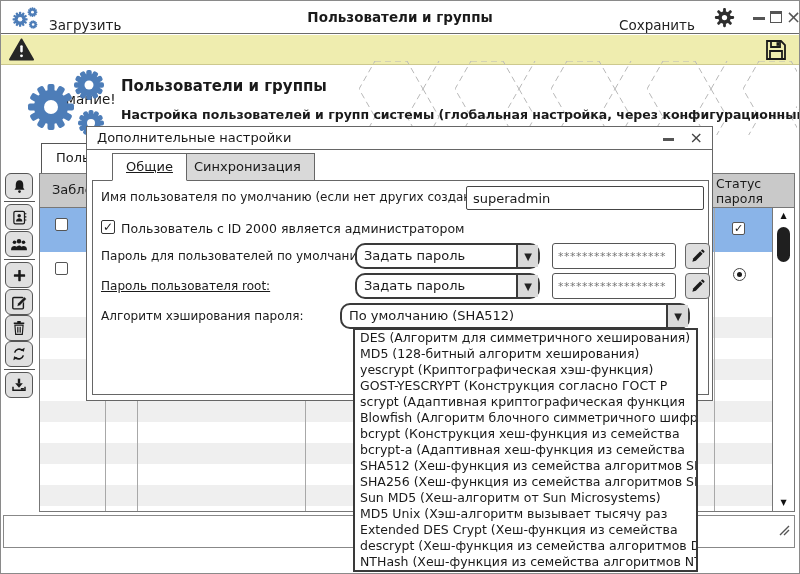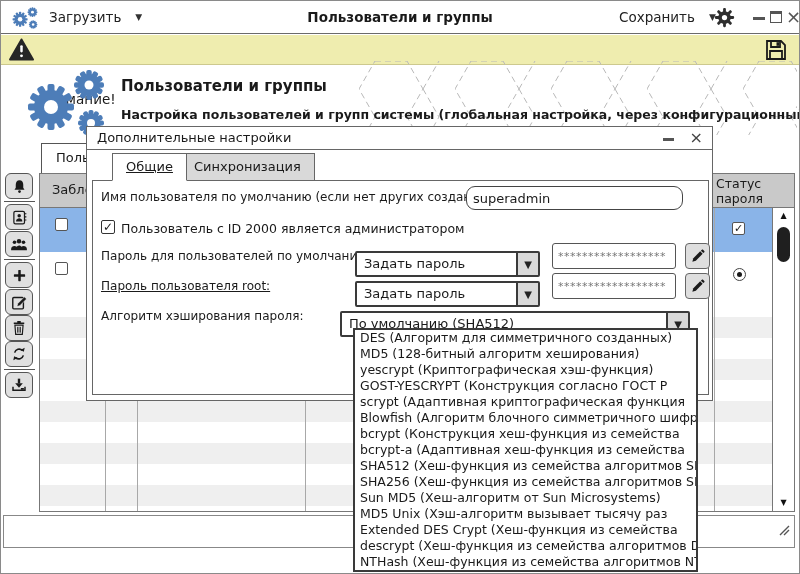--- a/index.html
+++ b/index.html
@@ -6,21 +6,21 @@
   html,body { background:#fff; }
   .window {
     position:relative; width:800px; height:574px; overflow:hidden;
     border:1px solid #8a8a8a; background:#fff;
     font-family:"DejaVu Sans", sans-serif; color:#1a1a1a; font-size:13px;
   }
 
   
   .titlebar { position:absolute; left:0; top:0; right:0; height:33px; background:#fff; border-bottom:1px solid #6b6b6b; }
   .tb-logo { position:absolute; left:8px; top:5px; }
-  .menu-btn { position:absolute; top:0; height:32px; display:flex; align-items:center; gap:14px; cursor:pointer; font-size:13.5px; color:#222; }
+  .menu-btn { position:absolute; top:16px; height:32px; display:flex; align-items:center; gap:14px; cursor:pointer; font-size:13.5px; color:#222;flex-direction:column; }
   .menu-btn .caret { font-size:9px; color:#333; }
   .tb-title { position:absolute; left:50%; top:0; transform:translateX(-50%); line-height:32px; font-weight:600; font-size:13.5px; }
   .tb-gear { position:absolute; left:713px; top:6px; }
   .wc-min { position:absolute; left:752px; top:16px; width:12px; height:3px; background:#555; }
   .wc-max { position:absolute; left:769px; top:10px; width:12px; height:12px; border:1.5px solid #555; border-top:3px solid #555; background:#fff; }
   .wc-close { position:absolute; left:785px; top:4px; font-size:18px; color:#555; line-height:24px; }
 
   
   .warnbar { position:absolute; left:0; top:34px; right:0; height:30px; background:#efedaf; border-bottom:1px solid #cdc98e; }
   .warn-icon { position:absolute; left:8px; top:3px; }
@@ -74,21 +74,21 @@
   .dlg-close { position:absolute; right:9px; top:0; font-size:16px; line-height:22px; color:#444; cursor:pointer; }
   .dlg-tab { position:absolute; top:26px; height:28px; padding:0 13px; line-height:26px; font-size:13px; cursor:pointer; border:1px solid #666; }
   .dlg-tab.active { background:#fff; border-bottom:1px solid #fff; z-index:2;text-decoration:underline; }
   .dlg-tab.inactive { background:#d9d9d9; z-index:1; }
   .dlg-box { position:absolute; left:5px; top:53px; width:617px; height:215px; border:1px solid #666; background:#fff; }
   .dlg-label { position:absolute; font-size:12px; white-space:nowrap; }
   .txt-input { position:absolute; height:24px; border:1px solid #444; border-radius:2px; background:#fff;
     font-family:"DejaVu Sans",sans-serif; font-size:13px; padding:0 6px; color:#1a1a1a; }
   .d-check { position:absolute; left:8px; top:39px; width:14px; height:14px; border:1.5px solid #333; border-radius:2px;
     background:#fff; display:flex; align-items:center; justify-content:center; font-size:12px; font-weight:bold; cursor:pointer; }
-  .combo { position:absolute; height:26px; border:2px solid #3a3a3a; border-radius:2px; background:#fff; cursor:pointer;margin-top:8px; }
+  .combo { position:absolute; height:26px; border:2px solid #3a3a3a; border-radius:10px; background:#fff; cursor:pointer; }
   .combo .val { position:absolute; left:7px; top:0; line-height:22px; font-size:13px; white-space:nowrap; }
   .combo .arrow-box { position:absolute; right:0; top:0; bottom:0; width:22px; background:#d9d9d9; border-left:2px solid #3a3a3a;
     display:flex; align-items:center; justify-content:center; font-size:10px; color:#222; }
   .pwd-field { position:absolute; height:26px; border:1px solid #555; border-radius:3px; background:#fff; overflow:hidden; }
   .pwd-field .stars { position:absolute; left:5px; top:1px; line-height:24px; font-size:11px; color:#777; letter-spacing:0.5px; white-space:nowrap; }
   .pencil-btn { position:absolute; width:25px; height:26px; border:1px solid #666; border-radius:4px; background:#dedede;
     display:flex; align-items:center; justify-content:center; cursor:pointer; }
 
   
   .popup { position:absolute; left:352px; top:327px; width:345px; height:244px; border:2px solid #3a3a3a; background:#fff; z-index:10; }
@@ -348,21 +348,21 @@
     <div class="dlg-titlebar">
       <span class="dlg-title">Дополнительные настройки</span>
       <div class="dlg-min"></div>
       <div class="dlg-close">×</div>
     </div>
     <div class="dlg-tab active" style="left:25px;">Общие</div>
     <div class="dlg-tab inactive" style="left:93px;">Синхронизация</div>
     <div class="dlg-box">
 
       <div class="dlg-label" style="left:8px; top:9px;">Имя пользователя по умолчанию (если нет других созданных):</div>
-      <input class="txt-input" style="left: 373px; top: 5px; width: 217px; border-radius: 9px;" value="superadmin">
+      <input class="txt-input" style="left: 373px; top: 5px; width: 238px;" value="superadmin">
 
       <div class="d-check">✓</div>
       <div class="dlg-label" style="left:28px; top:40px; font-size:12.5px;">Пользователь с ID 2000 является администратором</div>
 
       <div class="dlg-label" style="left:8px; top:68px;">Пароль для пользователей по умолчанию:</div>
       <div class="combo" style="left:262px; top:62px; width:185px;">
         <span class="val">Задать пароль</span>
         <span class="arrow-box">▼</span>
       </div>
       <div class="pwd-field" style="left:459px; top:62px; width:124px;">
@@ -396,21 +396,21 @@
 
       <div class="dlg-label" style="left:8px; top:128px;">Алгоритм хэширования пароля:</div>
       <div class="combo" style="left:247px; top:122px; width:350px;">
         <span class="val">По умолчанию (SHA512)</span>
         <span class="arrow-box">▼</span>
       </div>
     </div>
   </div>
 
   <div class="popup">
-    <div class="opt">DES (Алгоритм для симметричного созданных)</div>
+    <div class="opt">DES (Алгоритм для симметричного хеширования)</div>
     <div class="opt">MD5 (128-битный алгоритм хеширования)</div>
     <div class="opt">yescrypt (Криптографическая хэш-функция)</div>
     <div class="opt">GOST-YESCRYPT (Конструкция согласно ГОСТ Р</div>
     <div class="opt">scrypt (Адаптивная криптографическая функция</div>
     <div class="opt">Blowfish (Алгоритм блочного симметричного шифрования)</div>
     <div class="opt">bcrypt (Конструкция хеш-функция из семейства</div>
     <div class="opt">bcrypt-a (Адаптивная хеш-функция из семейства</div>
     <div class="opt">SHA512 (Хеш-функция из семейства алгоритмов SHA-2)</div>
     <div class="opt">SHA256 (Хеш-функция из семейства алгоритмов SHA-2)</div>
     <div class="opt">Sun MD5 (Хеш-алгоритм от Sun Microsystems)</div>

